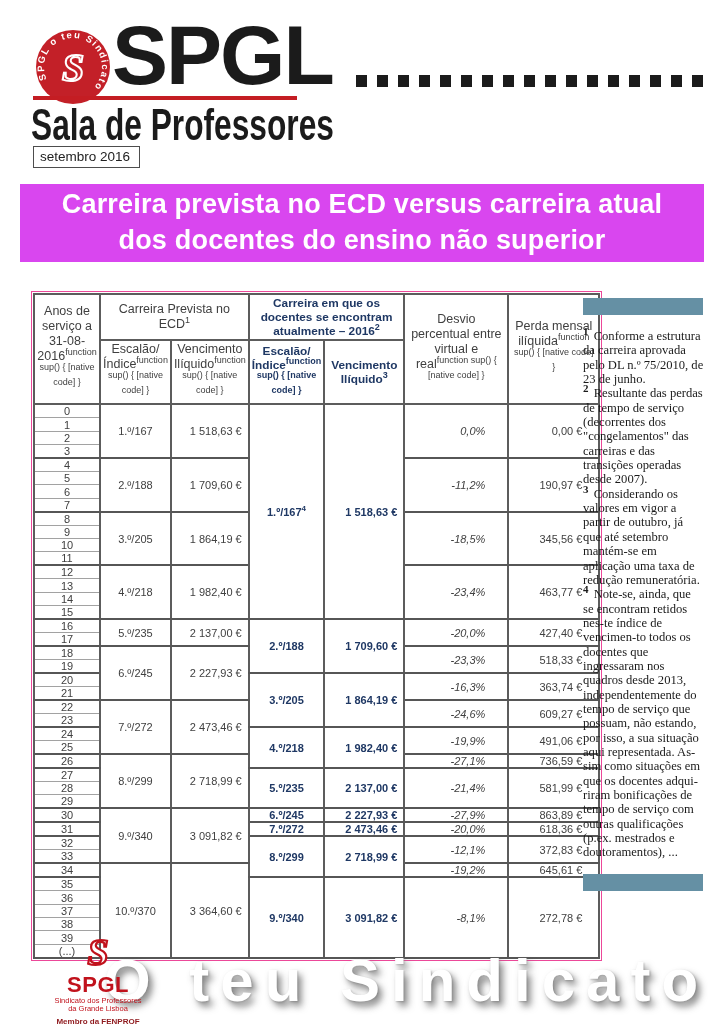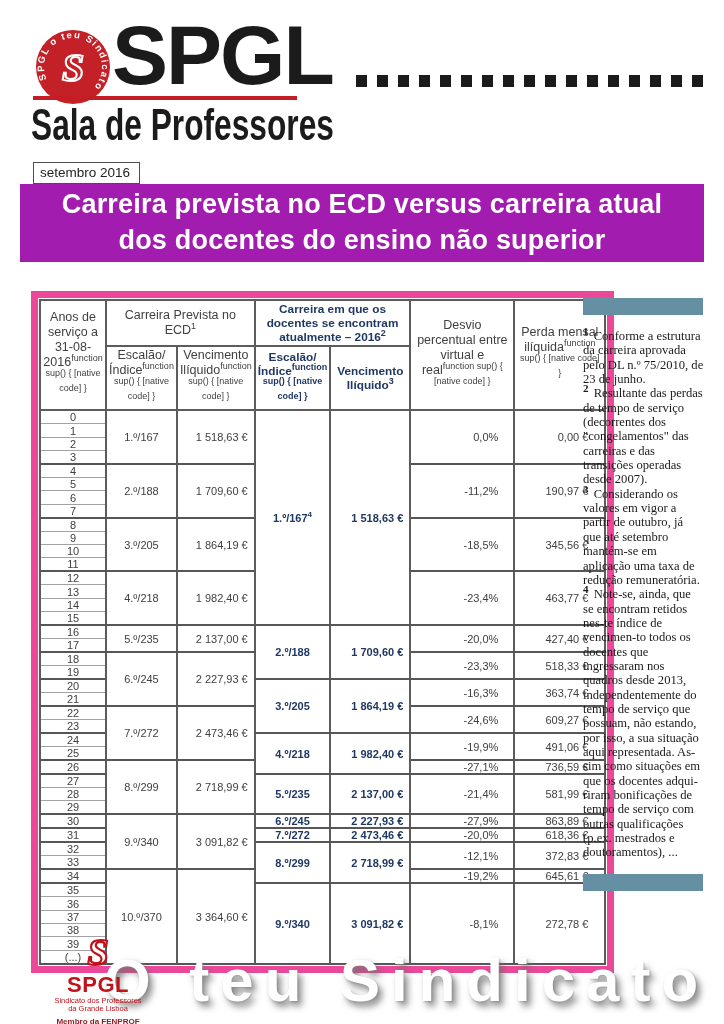--- a/index.html
+++ b/index.html
@@ -18,53 +18,53 @@
   #masthead-dots {
     position:absolute; left:356px; top:75px; width:350px; height:12px;
     background:repeating-linear-gradient(to right,#1b1b1b 0 11px,transparent 11px 21px);
   }
   #masthead-rule { position:absolute; left:33px; top:96px; width:264px; height:4px; background:#c41d23; }
   #masthead-subtitle {
     position:absolute; left:31px; top:100px; font-size:44px; font-weight:700;
     color:#1b1b1b; transform:scaleX(0.72); transform-origin:left center; white-space:nowrap;
   }
   #issue-date {
-    position:absolute; left:33px; top:162px; border:1px solid #4d4d4d;
+    position:absolute; left:33px; top:146px; border:1px solid #4d4d4d;
     font-size:13.5px; color:#222; padding:2px 9px 3px 6px; background:#fff;
   }
 
   
   #banner {
     position:absolute; left:20px; top:184px; width:684px; height:78px;
-    background:#a21caf; color:#ffffff; display:flex; flex-direction:column;
+    background:#d946ef; color:#ffffff; display:flex; flex-direction:column;
     align-items:center; justify-content:center; text-align:center;
     font-weight:bold; font-size:27px; line-height:1.32; letter-spacing:0.2px;
   }
 
   
   #table-mount { position:absolute; left:31px; top:291px; }
-  .table-frame { border:7px solid #ec4899; padding:1px; background:#fff; }
+  .table-frame { border:1px solid #ec4899; padding:1px; background:#fff; }
   table.career { border-collapse:collapse; table-layout:fixed; border:2px solid #4c4c4c; }
   table.career th {
     border:2px solid #5c5c5c; font-weight:normal; color:#3f3f3f;
     font-size:12.5px; line-height:1.2; text-align:center; padding:1px 2px;
     vertical-align:middle; background:#fff;
   }
   table.career th.atl { color:#1f3864; font-weight:bold; font-size:11.8px; }
   table.career td {
     border-left:2px solid #5c5c5c; border-right:2px solid #5c5c5c;
     border-top:0; border-bottom:1px solid #a2a2a2;
     font-size:11px; color:#404040; padding:0 2px; vertical-align:middle;
     overflow:hidden; white-space:nowrap; background:#fff;
   }
   table.career td.hb { border-bottom:2px solid #565656; }
   table.career td.c { text-align:center; }
   table.career td.r { text-align:right; }
   table.career td.venc { padding-right:6px; }
-  table.career td.desv { padding-right:15px; }
+  table.career td.desv { padding-right:22px;font-style:italic; }
   table.career td.perd { padding-right:16px; }
   table.career td.atl { color:#1f3864; font-weight:bold; }
   table.career tbody tr { height:13.34px; }
   table.career sup { font-size:8px; line-height:0; vertical-align:super; }
   table.career th sup { font-size:9px; }
 
   
   #sidebar { position:absolute; left:583px; top:298px; width:121px; }
   .side-bar-block { width:120px; height:17px; background:#6590a4; }
   #footnotes { font-family:"Liberation Serif", serif; font-size:12.6px; line-height:1.14; color:#1a1a1a; }

